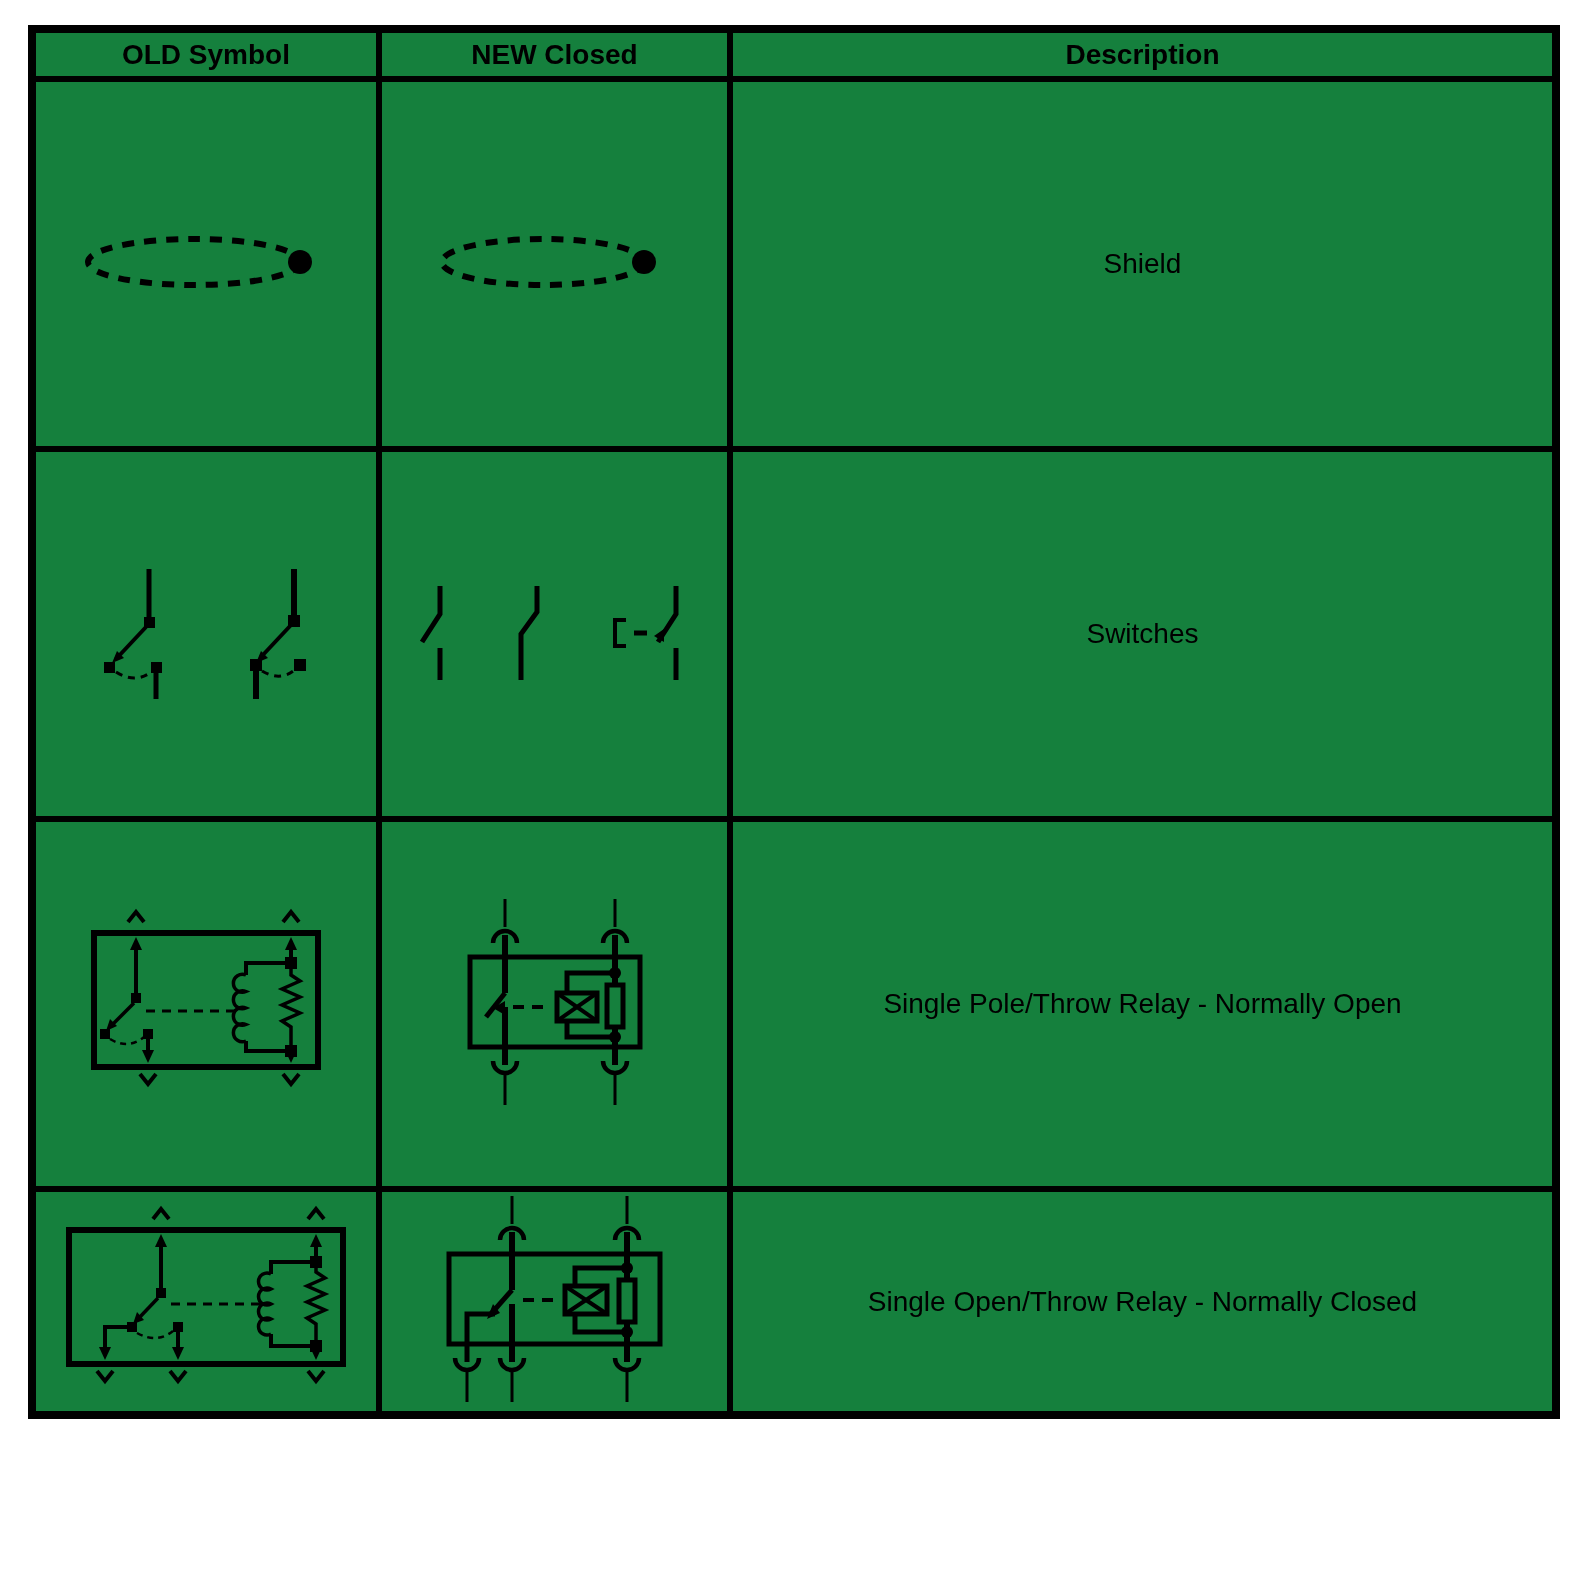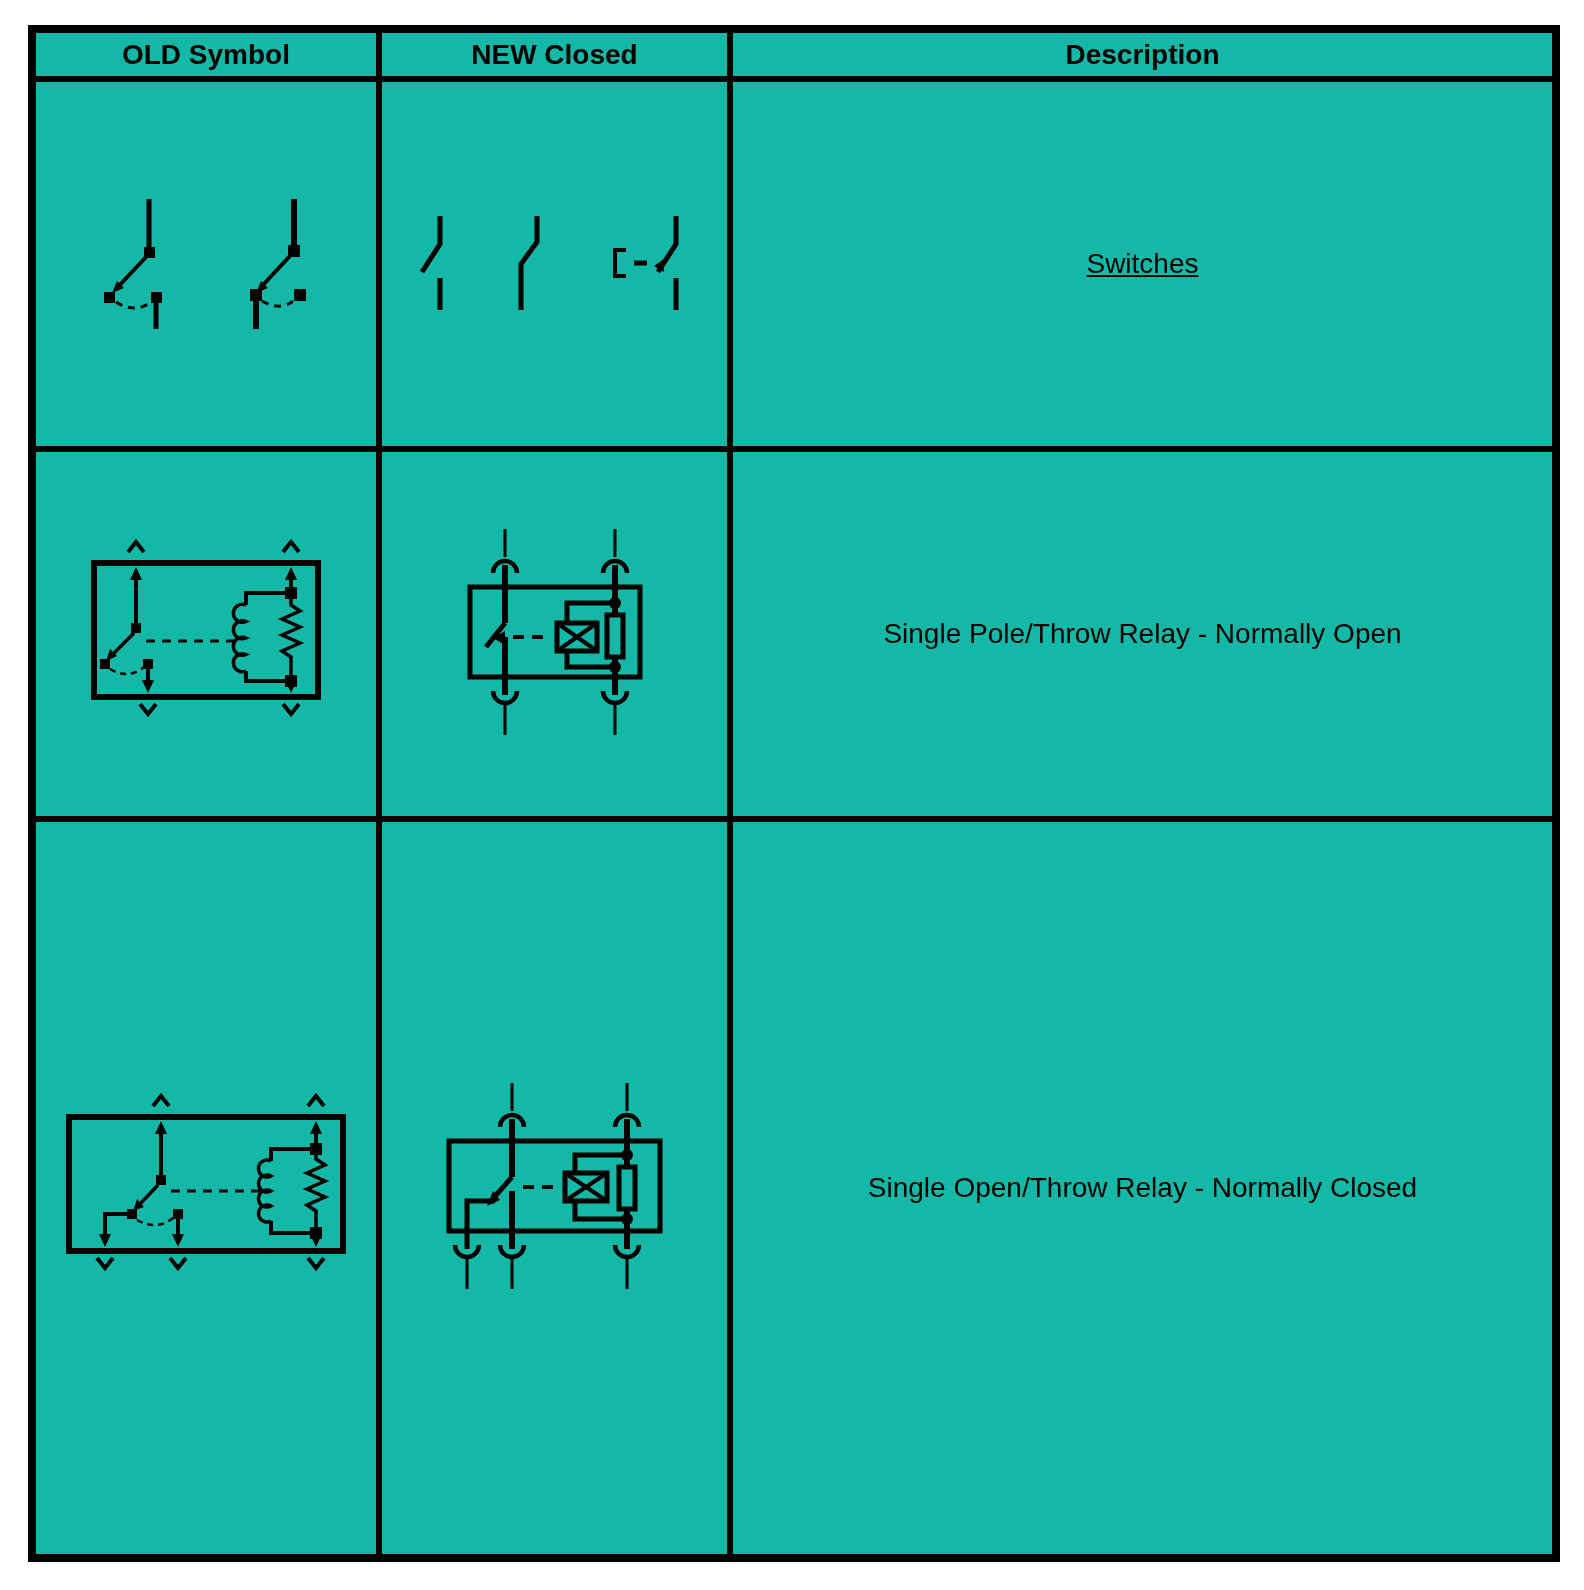--- a/index.html
+++ b/index.html
@@ -1,17 +1,17 @@
 <!DOCTYPE html>
 <html><head>
 <meta charset="utf-8">
 <style>
   html,body{margin:0;padding:0;background:#fff;}
   #page{position:relative;width:1584px;height:1590px;background:#ffffff;font-family:"Liberation Sans",sans-serif;color:#000;}
-  table.symtab{position:absolute;left:28px;top:25px;width:1524px;height:1537px;border-collapse:collapse;table-layout:fixed;background:#14b8a6;}
+  table.symtab{position:absolute;left:28px;top:25px;width:1524px;height:1380px;border-collapse:collapse;table-layout:fixed;background:#15803d;}
   table.symtab, table.symtab th, table.symtab td{border:6px solid #000;}
   table.symtab{border-width:8px;}
   th.hdr{height:43px;font-weight:bold;font-size:28px;text-align:center;vertical-align:middle;padding:0;}
   td.cell{text-align:center;vertical-align:middle;padding:0;}
   td.desc{font-size:28px;text-align:center;vertical-align:middle;}
   .symgroup{display:flex;justify-content:center;align-items:center;}
   .g55{gap:55px;} .g50{gap:50px;}
   svg .ln{stroke:#000;fill:none;}
   svg .fl{fill:#000;stroke:none;}
 </style>
@@ -27,22 +27,37 @@
     </colgroup>
     <thead>
       <tr>
         <th class="hdr">OLD Symbol</th>
         <th class="hdr">NEW Closed</th>
         <th class="hdr">Description</th>
       </tr>
     </thead>
     <tbody>
 
-
-      <tr style="height:370px;text-decoration:underline;">
+      <tr style="height:370px;">
+        <td class="cell">
+          <svg width="252" height="96" viewBox="0 0 252 96">
+            <ellipse class="ln" cx="114" cy="48" rx="106" ry="23" stroke-width="6" stroke-dasharray="12 10"></ellipse>
+            <circle class="fl" cx="220" cy="48" r="12"></circle>
+          </svg>
+        </td>
+        <td class="cell">
+          <svg width="240" height="96" viewBox="0 0 240 96">
+            <ellipse class="ln" cx="108" cy="48" rx="101" ry="23" stroke-width="6" stroke-dasharray="12 10"></ellipse>
+            <circle class="fl" cx="209" cy="48" r="12"></circle>
+          </svg>
+        </td>
+        <td class="desc">Shield</td>
+      </tr>
+
+      <tr style="height:370px;">
         <td class="cell">
           <div class="symgroup g55">
             <svg width="85" height="135" viewBox="0 0 85 135">
               <line class="ln" x1="55" y1="2" x2="55" y2="52" stroke-width="5"></line>
               <rect class="fl" x="50" y="50" width="11" height="11"></rect>
               <line class="ln" x1="52" y1="60" x2="22" y2="92" stroke-width="4"></line>
               <polygon class="fl" points="18,96 30,91 23,84"></polygon>
               <rect class="fl" x="10" y="95" width="11" height="11"></rect>
               <path class="ln" d="M 22 105 Q 42 118 60 103" stroke-width="3" stroke-dasharray="7 6"></path>
               <rect class="fl" x="57" y="95" width="11" height="11"></rect>

